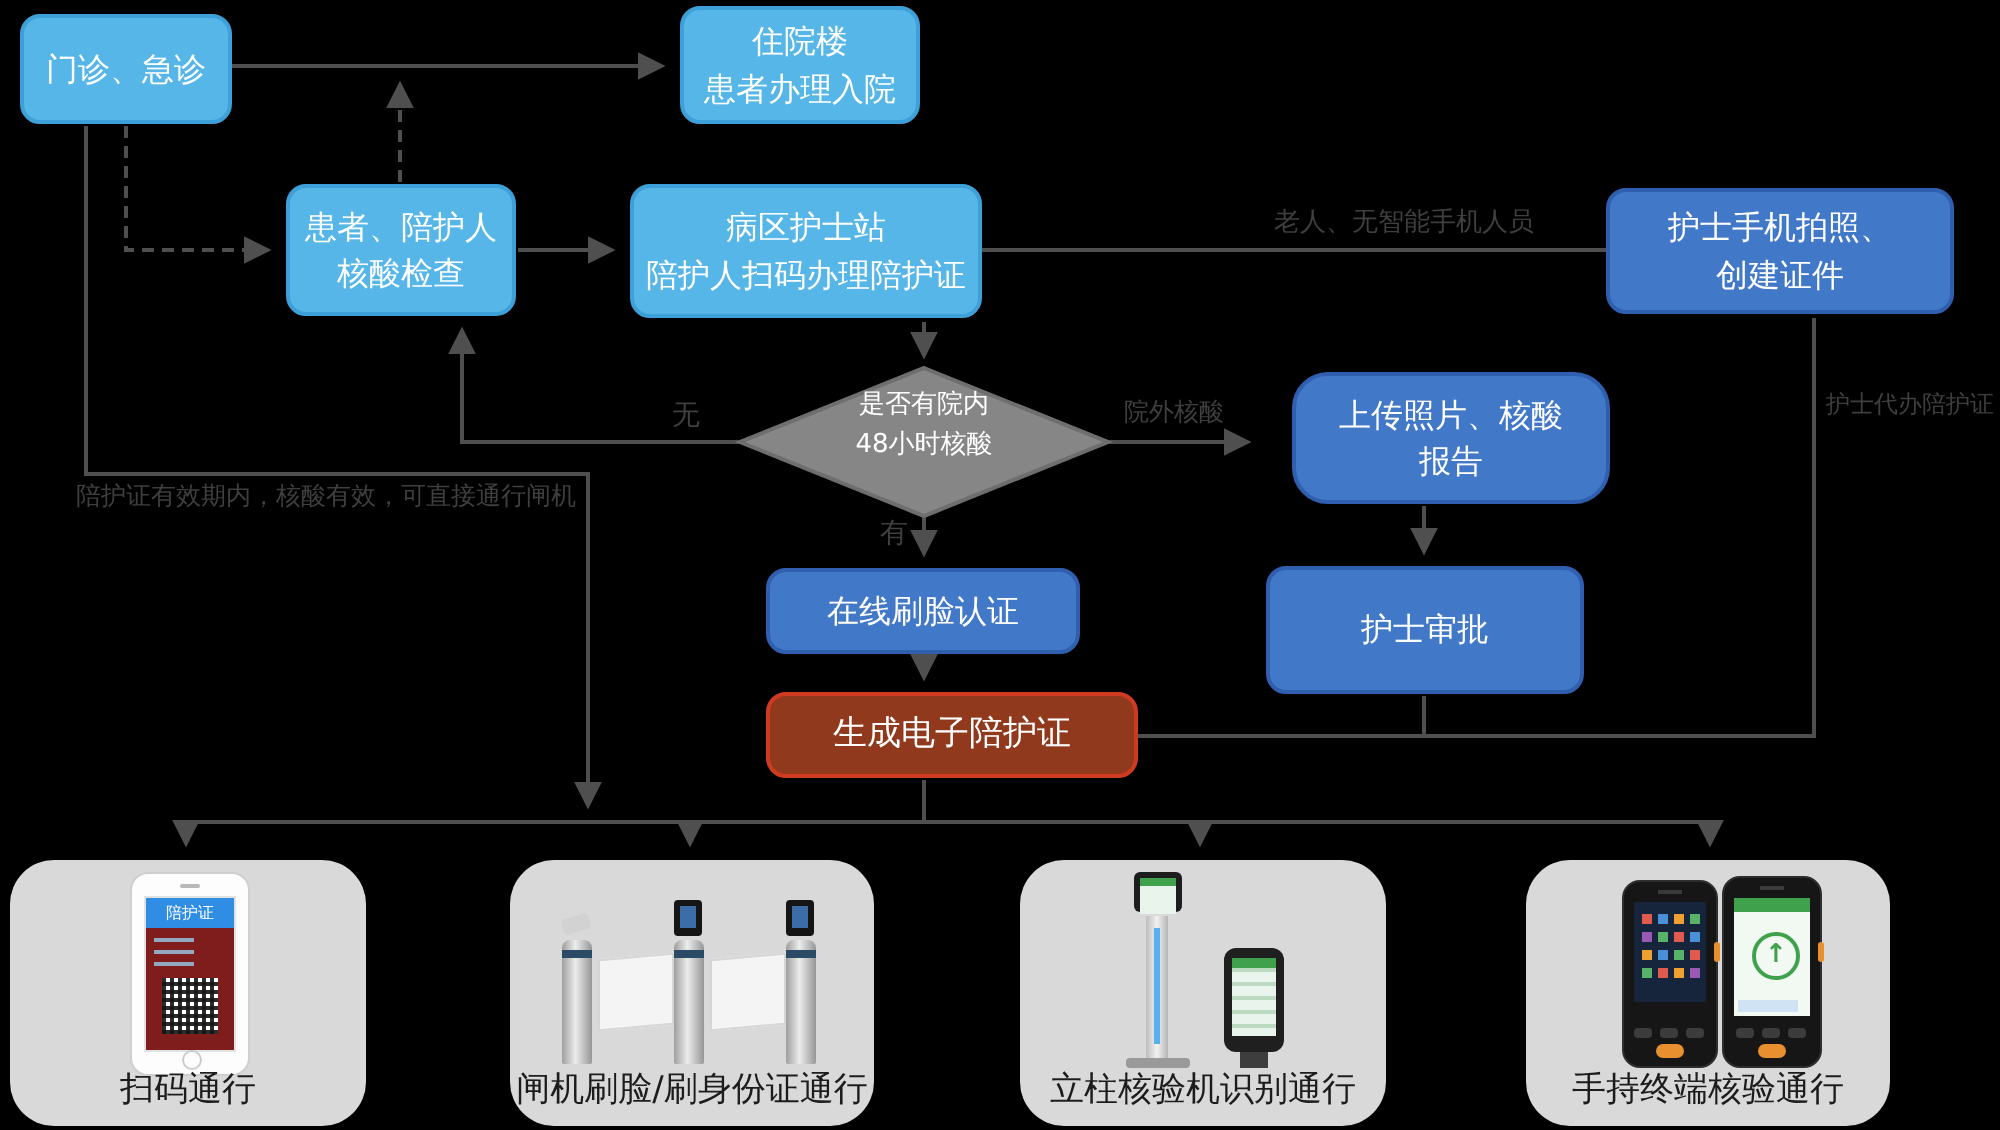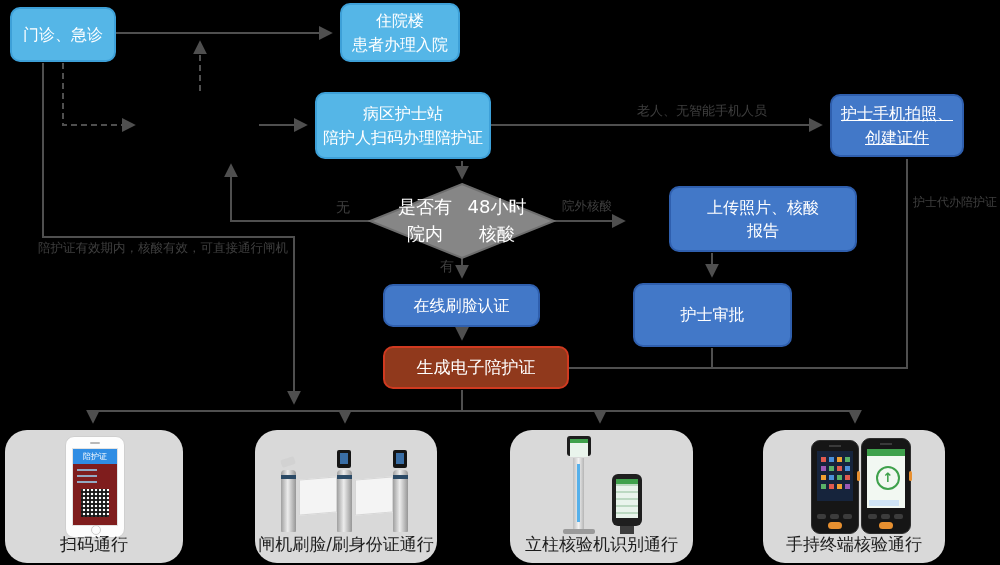--- a/index.html
+++ b/index.html
@@ -5,22 +5,22 @@
   html,body{margin:0;padding:0;background:#000;}
   #stage{position:relative;width:1000px;height:565px;background:#000000;overflow:hidden;
          font-family:"DejaVu Sans","Liberation Sans",sans-serif;}
   #wires{position:absolute;left:0;top:0;width:1000px;height:565px;}
   .box{position:absolute;box-sizing:border-box;border-radius:10px;color:#fff;
        display:flex;flex-direction:column;justify-content:center;align-items:center;
        text-align:center;line-height:1.45;font-size:16px;}
   .light{background:#55b6e7;border:2px solid #3da0d8;}
   .mid{background:#4278c8;border:2px solid #2f5fae;}
   .red{background:#90391c;border:2px solid #d03a20;font-size:17px;}
-  .diamond-text{position:absolute;color:#fff;font-size:18px;line-height:1.5;
-       text-align:center;display:flex;flex-direction:row;justify-content:space-between;}
+  .diamond-text{position:absolute;color:#fff;font-size:13px;line-height:1.5;
+       text-align:center;display:flex;flex-direction:column;justify-content:flex-start;}
   .elabel{position:absolute;color:#3f3f3f;font-size:13px;white-space:nowrap;}
   .panel{position:absolute;box-sizing:border-box;background:#d9d9d9;border-radius:22px;}
   .caption{position:absolute;bottom:7px;left:0;width:100%;text-align:center;
        color:#1c1c1c;font-size:17px;}
   
   .phone{position:absolute;background:#fdfdfd;border:1px solid #cfcfcf;border-radius:9px;}
   .ph-speaker{position:absolute;left:50%;top:5px;width:10px;height:2px;margin-left:-5px;background:#b9b9b9;border-radius:2px;}
   .ph-screen{position:absolute;left:6px;top:11px;width:44px;height:76px;background:#7f1d1d;border:1px solid #e2e2e2;}
   .ph-head{position:absolute;left:0;top:0;width:100%;height:15px;background:#2f8de4;color:#fff;
        font-size:8px;line-height:15px;text-align:center;}
@@ -106,32 +106,36 @@
 
   <div class="box light" style="left:340px;top:3px;width:120px;height:59px;">
     <span>住院楼</span>
     <span>患者办理入院</span>
   </div>
 
   <div class="box light" style="left:10px;top:7px;width:106px;height:55px;">
     <span>门诊、急诊</span>
   </div>
 
+  <div class="box light" style="left:143px;top:92px;width:115px;height:66px;">
+    <span>患者、陪护人</span>
+    <span>核酸检查</span>
+  </div>
 
   <div class="box light" style="left:315px;top:92px;width:176px;height:67px;">
     <span>病区护士站</span>
     <span>陪护人扫码办理陪护证</span>
   </div>
 
-  <div class="box mid" style="left:830px;top:94px;width:134px;height:63px;text-decoration:underline;">
+  <div class="box mid" style="left:803px;top:94px;width:174px;height:63px;">
     <span>护士手机拍照、</span>
     <span>创建证件</span>
   </div>
 
-  <div class="box mid" style="left:669px;top:186px;width:188px;height:66px;">
+  <div class="box mid" style="left:646px;top:186px;width:159px;height:66px;border-radius:18px;">
     <span>上传照片、核酸</span>
     <span>报告</span>
   </div>
 
   <div class="diamond-text" style="left:390px;top:193px;width:144px;height:56px;">
     <span>是否有院内</span>
     <span>48小时核酸</span>
   </div>
 
   <div class="box mid" style="left:383px;top:284px;width:157px;height:43px;">

